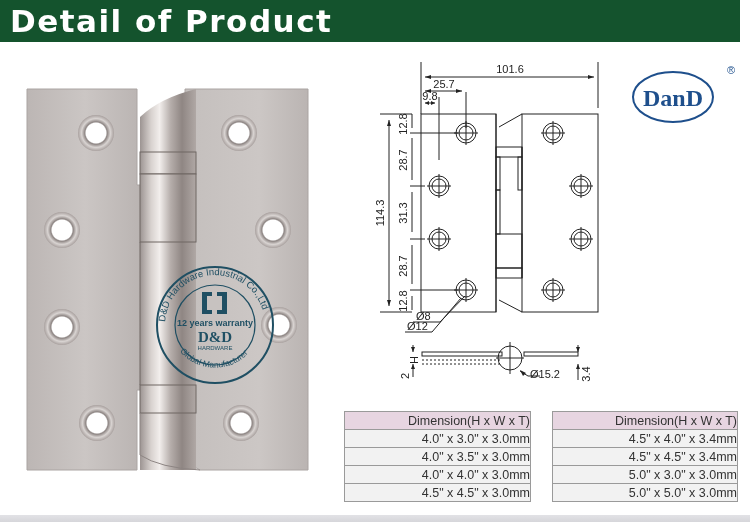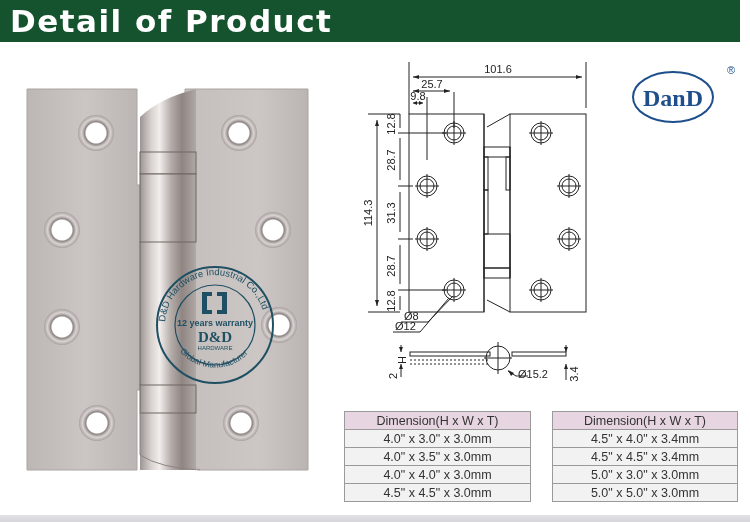--- a/index.html
+++ b/index.html
@@ -1,23 +1,23 @@
 <!DOCTYPE html>
 <html><head>
 <meta charset="utf-8">
 <style>
   html, body { margin:0; padding:0; }
   body { width:750px; height:522px; background:#ffffff; position:relative; overflow:hidden; font-family:"Liberation Sans", sans-serif; }
   .banner { position:absolute; left:0; top:0; width:740px; height:42px; background:#14532d; }
   .banner-title { position:absolute; left:10px; top:3px; font-family:"DejaVu Sans", sans-serif; font-weight:bold; font-size:31px; color:#ffffff; letter-spacing:1.5px; }
   .photo { position:absolute; left:0; top:60px; width:340px; height:440px; }
-  .drawing { position:absolute; left:328px; top:50px; width:290px; height:350px; }
+  .drawing { position:absolute; left:340px; top:50px; width:290px; height:350px; }
   .logo { position:absolute; left:625px; top:60px; width:120px; height:70px; }
   .table { position:absolute; border-collapse:collapse; font-family:"Liberation Sans", sans-serif; font-size:12.5px; color:#333; }
-  .table td, .table th { border:1px solid #9a9a9a; height:17px; padding:0; text-align:center; font-weight:normal; }
+  .table td, .table th { border:1px solid #9a9a9a; height:17px; padding:0; text-align:right; font-weight:normal; }
   .table th { background:#e7d5e1; color:#333; }
   .table td { background:#f2f2f2; }
   .t1 { left:344px; top:411px; width:187px; }
   .t2 { left:552px; top:411px; width:186px; }
   .footer-bar { position:absolute; left:0; top:515px; width:750px; height:7px; background:linear-gradient(#e2e2e6,#d6d6da); }
   .dim { font-family:"Liberation Sans", sans-serif; font-size:11px; fill:#222; }
 </style>
 </head>
 <body>
 

